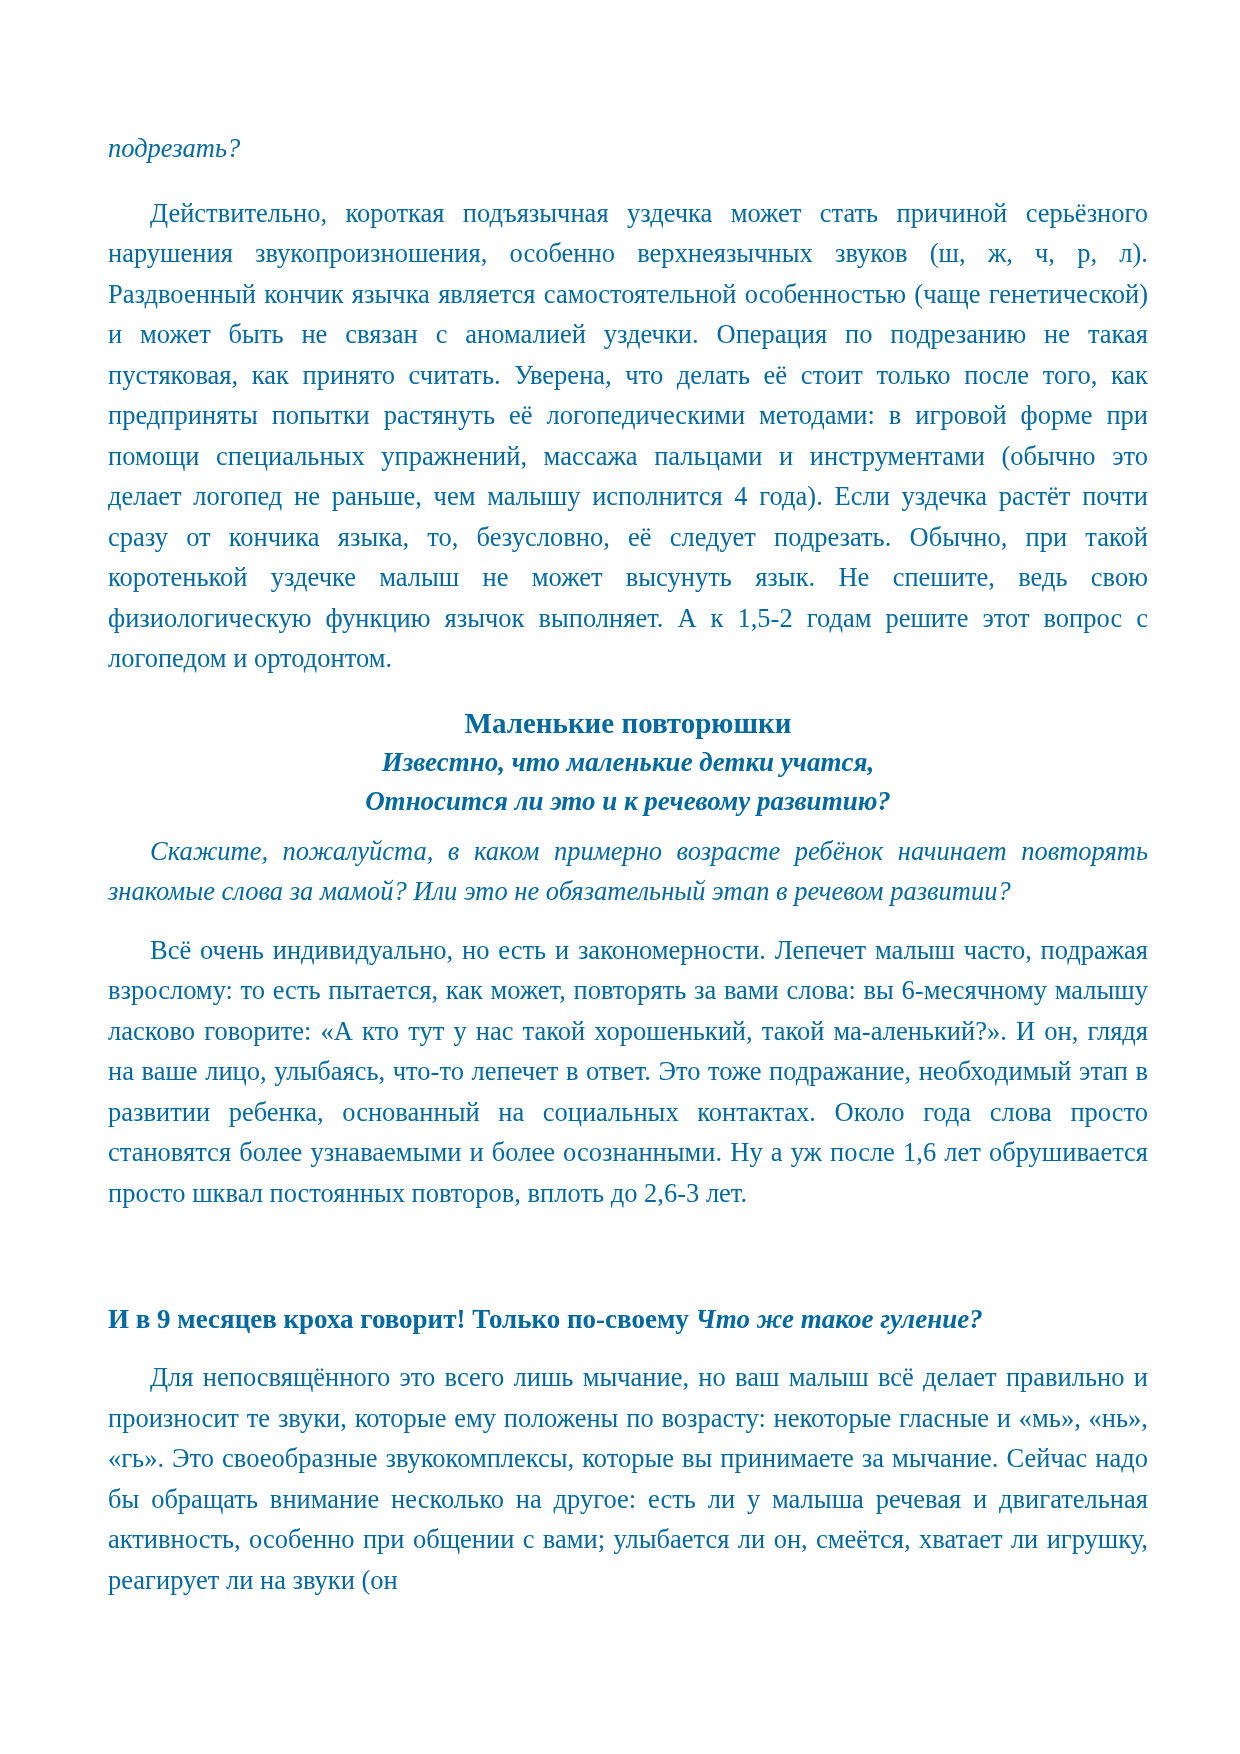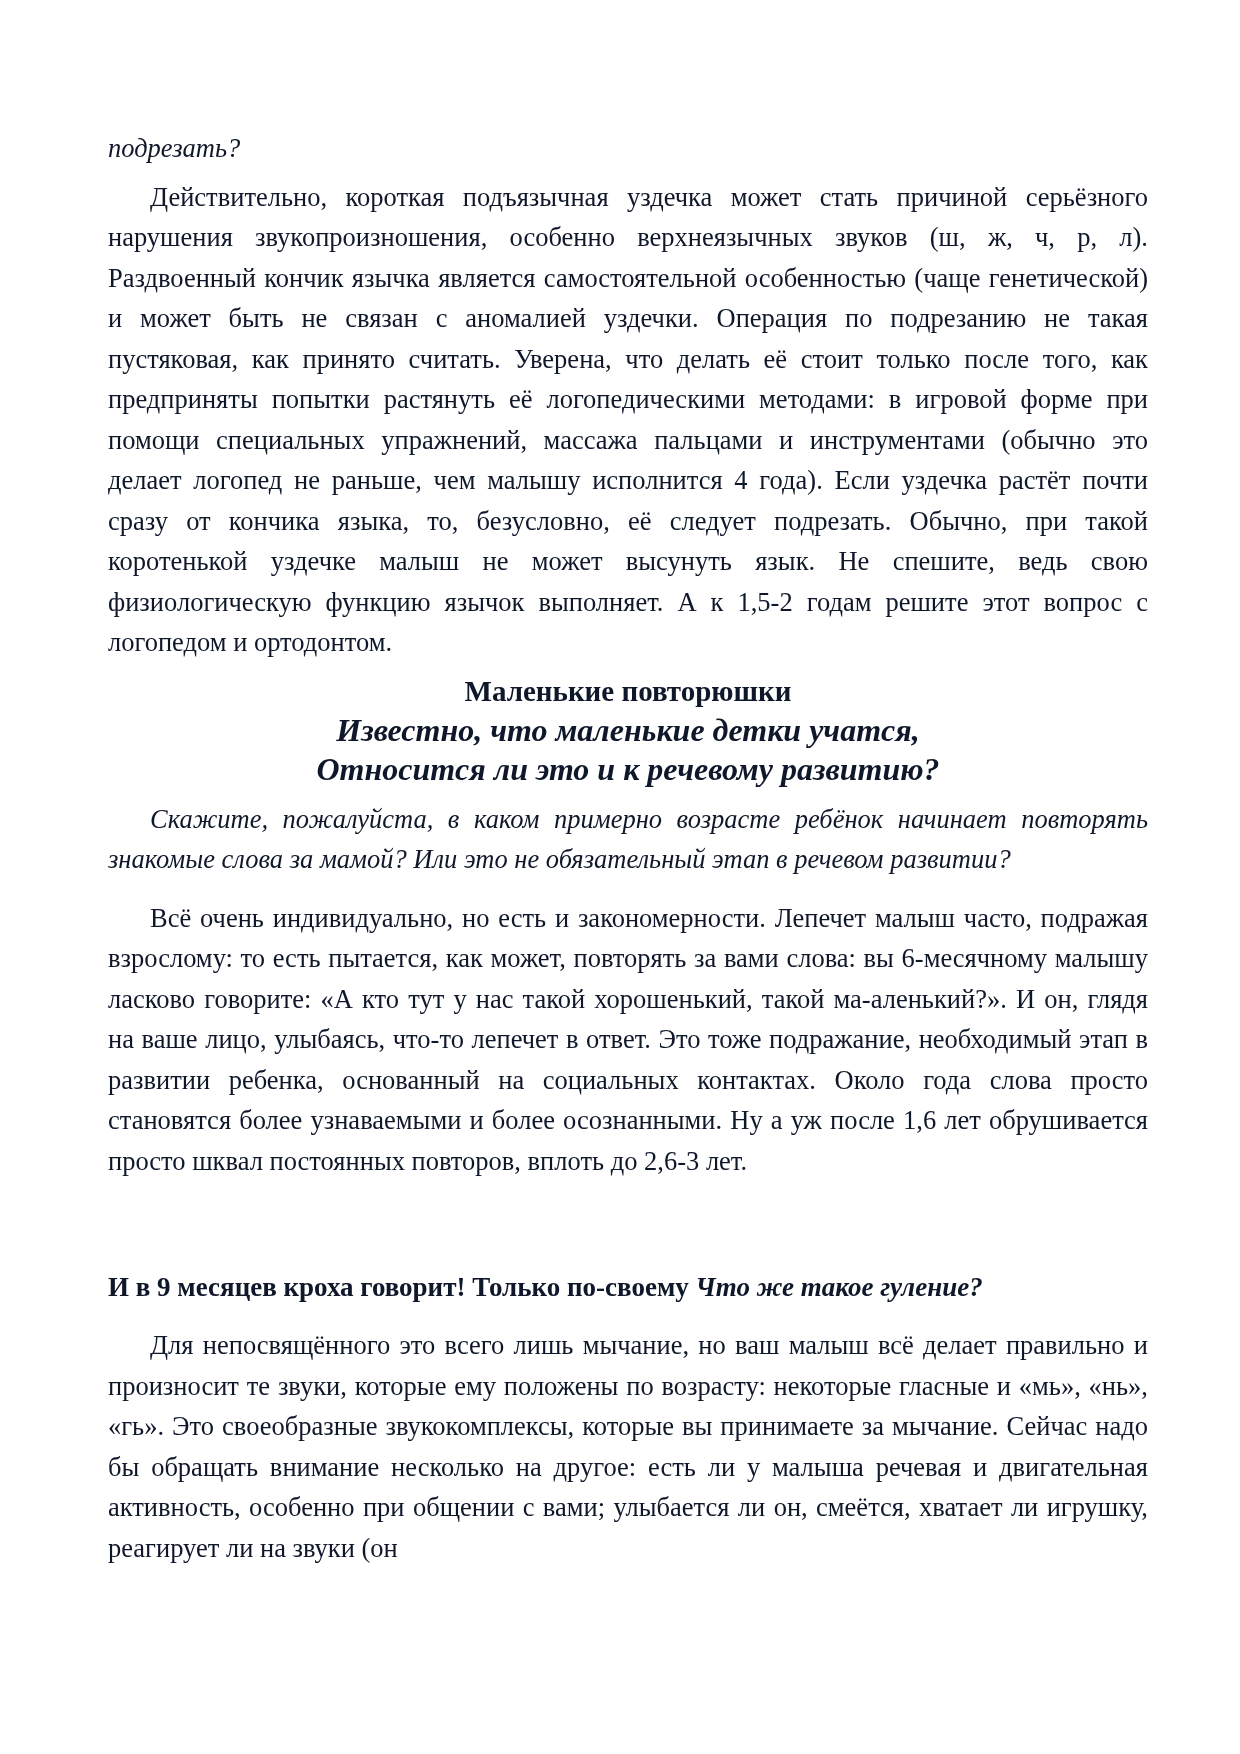--- a/index.html
+++ b/index.html
@@ -8,21 +8,21 @@
     background: #ffffff;
   }
   .page {
     position: relative;
     width: 1240px;
     height: 1754px;
     background: #ffffff;
     box-sizing: border-box;
     padding: 128px 92px 0 108px;
     font-family: "Liberation Serif", "DejaVu Serif", serif;
-    color: #0f172a;
+    color: #0369a1;
     overflow: hidden;
   }
   .content {
     width: 1040px;
   }
   p {
     margin: 0;
     padding: 0;
   }
   .body-par {
@@ -51,35 +51,35 @@
     text-align: center;
     font-weight: bold;
     font-size: 29px;
     line-height: 40px;
     text-indent: 0;
   }
   .center-head-bolditalic {
     text-align: center;
     font-weight: bold;
     font-style: italic;
-    font-size: 32px;
+    font-size: 27px;
     line-height: 39px;
     text-indent: 0;
   }
   .section-head {
     font-weight: bold;
     font-size: 27px;
     line-height: 40px;
     text-align: left;
     text-indent: 0;
   }
   .section-head .it {
     font-style: italic;
   }
-  .sp-top-24 { margin-top: 8px; }
+  .sp-top-24 { margin-top: 24px; }
   .sp-top-10 { margin-top: 10px; }
   .sp-top-86 { margin-top: 86px; }
   .sp-top-18 { margin-top: 18px; }
 </style>
 </head>
 <body>
 
 <div class="page">
   <div class="content">
 

